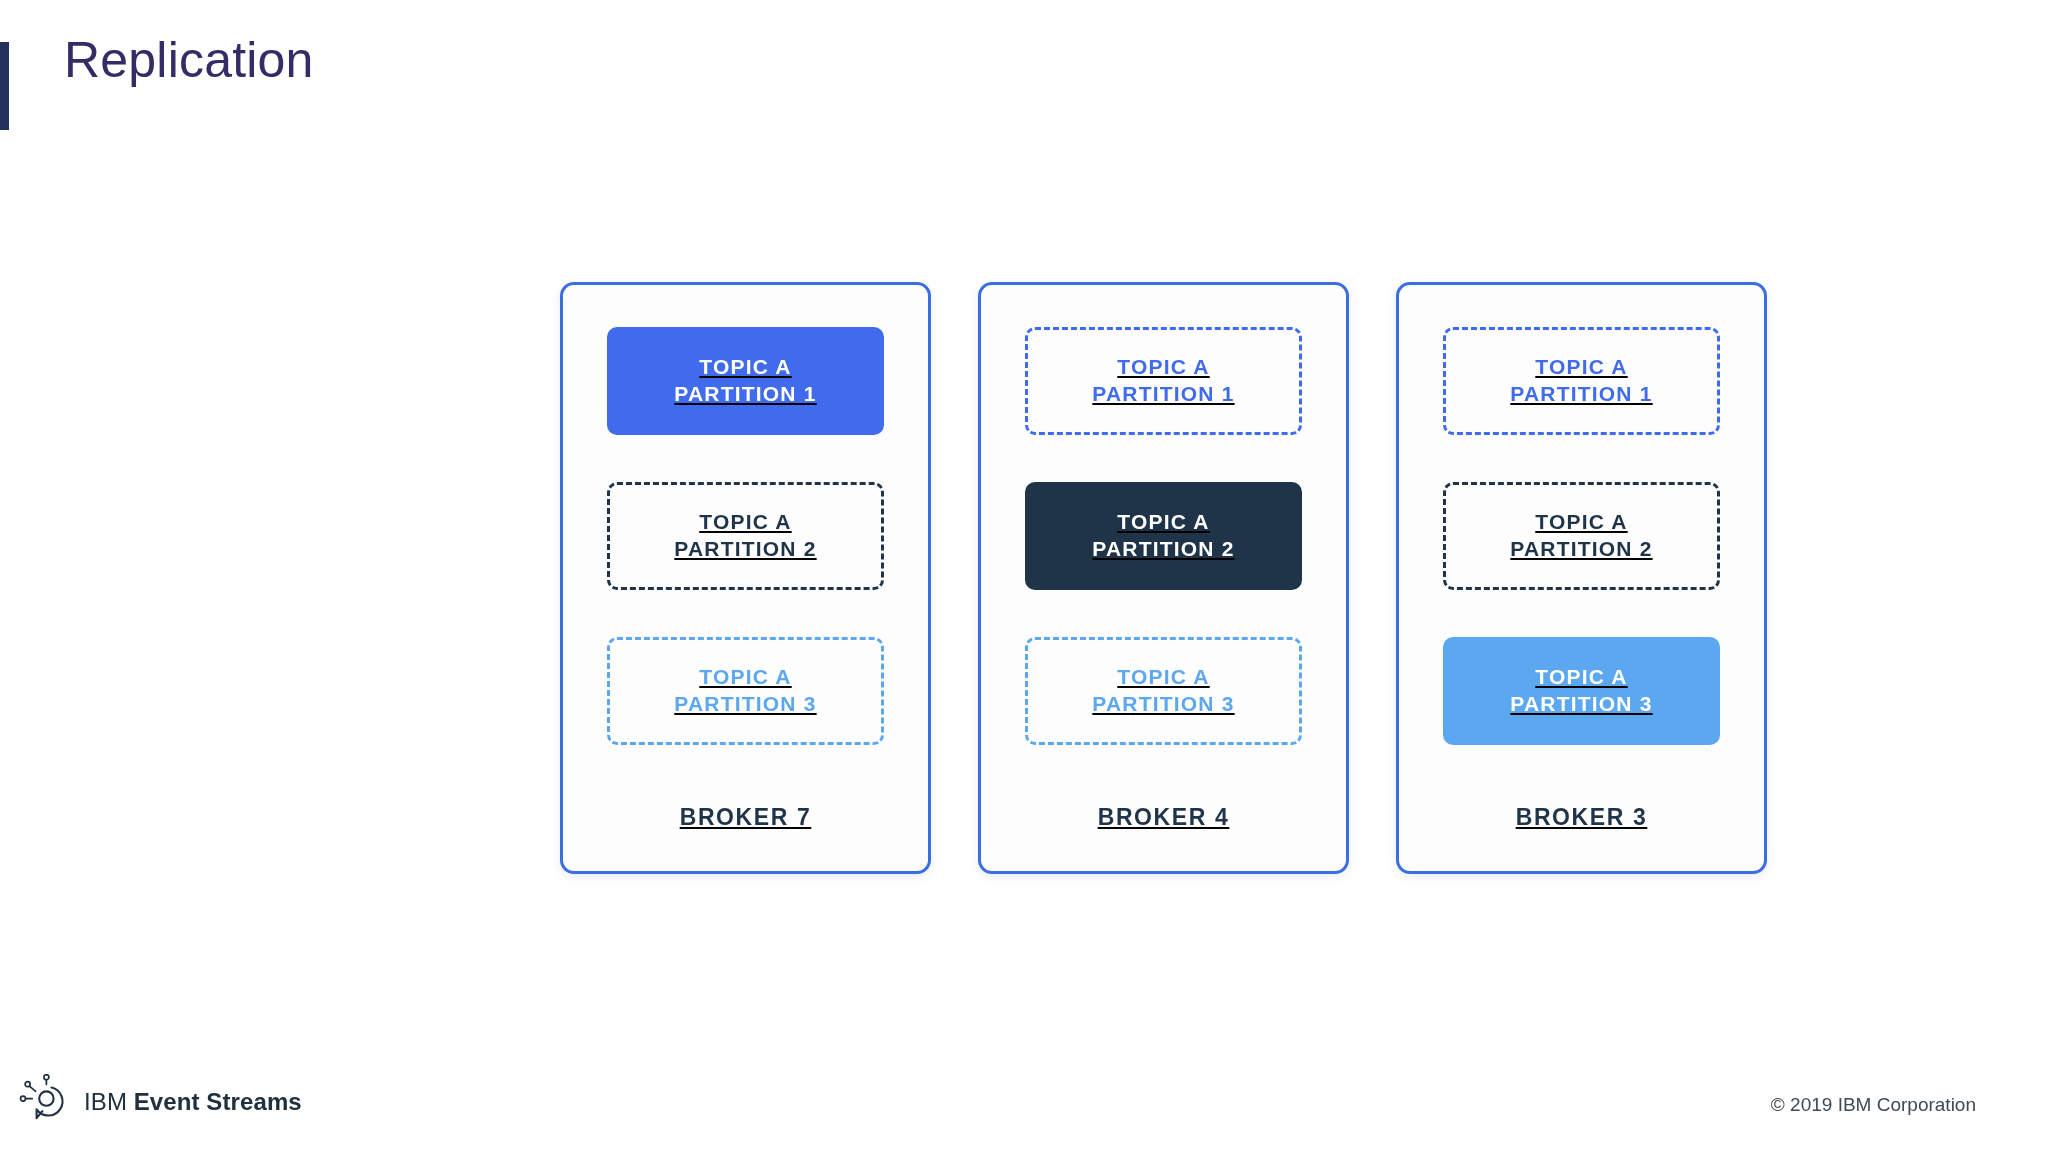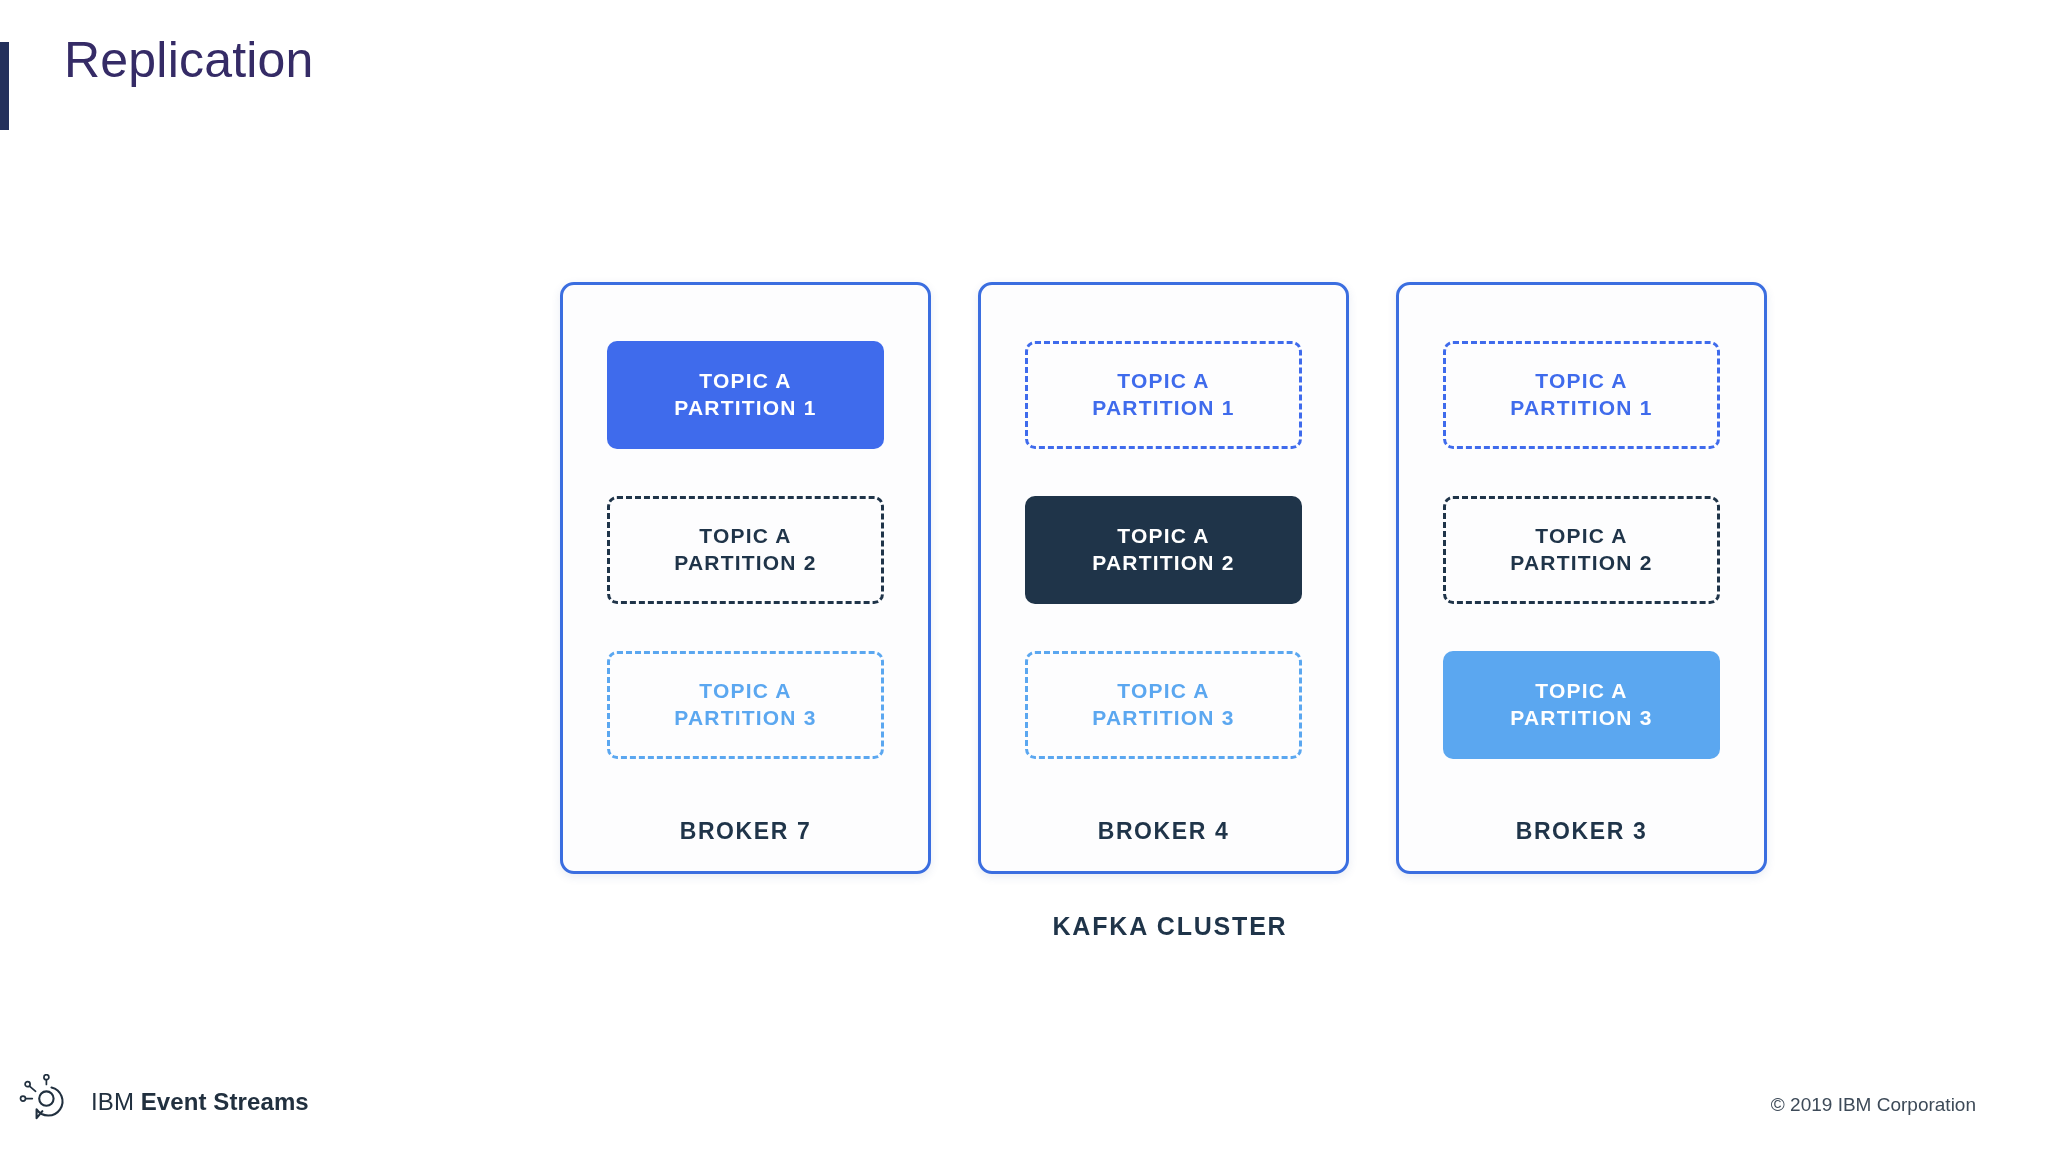--- a/index.html
+++ b/index.html
@@ -61,21 +61,22 @@
     width: 371px;
     height: 592px;
     box-sizing: border-box;
     border: 3px solid #3b6ee0;
     border-radius: 14px;
     background: #fdfdfe;
     box-shadow: 0 3px 10px rgba(40, 70, 140, 0.10);
     display: flex;
     flex-direction: column;
     align-items: center;
-    padding-top: 56px;
+    padding-top: 42px;
+    text-decoration: underline;
   }
   .partition {
     width: 277px;
     height: 108px;
     box-sizing: border-box;
     border-radius: 10px;
     display: flex;
     flex-direction: column;
     align-items: center;
     justify-content: center;
@@ -140,21 +141,21 @@
     color: #1f3449;
   }
 
   
   .footer-logo {
     position: absolute;
     left: 18px;
     bottom: 22px;
     display: flex;
     align-items: center;
-    gap: 21px;
+    gap: 14px;
   }
   .logo-mark { display: block; }
   .logo-text {
     font-size: 24px;
     color: #21303f;
     letter-spacing: 0.1px;
     white-space: nowrap;
   }
   .logo-text .ibm { font-weight: 400; }
   .logo-text .es { font-weight: 700; }
@@ -222,21 +223,20 @@
         </div>
         <div class="partition p-solid-lightblue">
           <span class="ln">TOPIC A</span>
           <span class="ln">PARTITION 3</span>
         </div>
         <div class="broker-label">BROKER 3</div>
       </div>
 
     </div>
 
-    <div class="cluster-label">KAFKA CLUSTER</div>
   </div>
 
   <div class="footer-logo">
     <span class="logo-mark">
       <svg width="52" height="52" viewBox="0 0 52 52" fill="none" xmlns="http://www.w3.org/2000/svg">
 
         <path d="M33.5 13.5 A14.2 14.2 0 1 1 18.6 35.4 L18.6 44.2 L24.4 37.2" stroke="#21303f" stroke-width="2.1" fill="none" stroke-linecap="round" stroke-linejoin="round"></path>
 
         <circle cx="28.4" cy="24.6" r="7.2" stroke="#21303f" stroke-width="2.1" fill="none"></circle>
 

